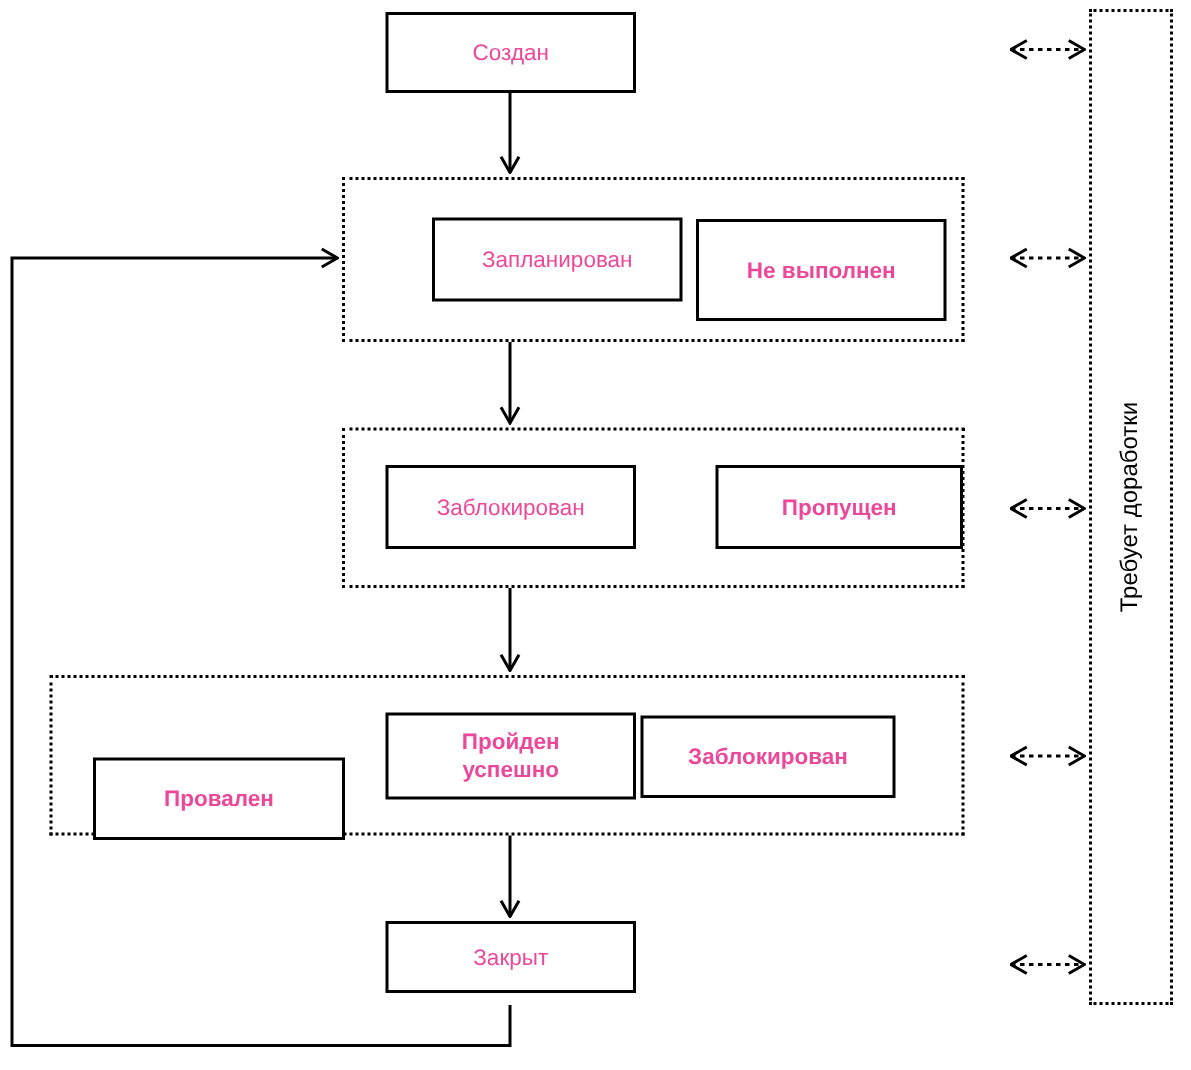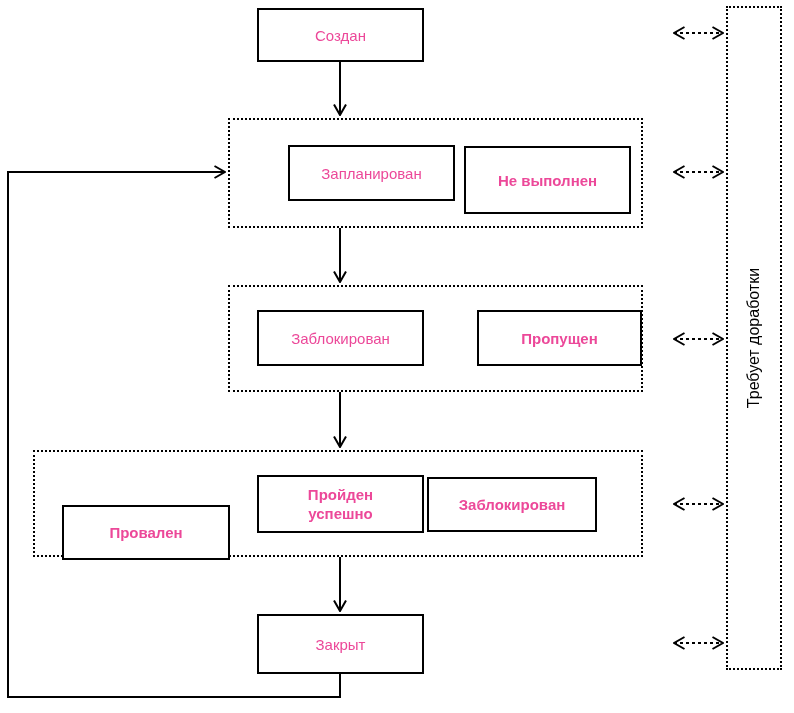--- a/index.html
+++ b/index.html
@@ -61,21 +61,21 @@
 
   
   .n-created      { left: 257px; top:   8px; width: 167px; height: 54px; }
   .n-planned      { left: 257px; top: 145px; width: 167px; height: 56px; margin-left: 31px; }
   .n-not-executed { left: 464px; top: 146px; width: 167px; height: 68px; }
   .n-in-progress  { left: 257px; top: 310px; width: 167px; height: 56px; }
   .n-skipped      { left: 449px; top: 310px; width: 165px; height: 56px; margin-left: 28px; }
   .n-failed       { left:  62px; top: 505px; width: 168px; height: 55px; }
   .n-passed       { left: 257px; top: 475px; width: 167px; height: 58px; }
   .n-blocked      { left: 427px; top: 477px; width: 170px; height: 55px; }
-  .n-closed       { left: 257px; top: 614px; width: 167px; height: 60px; }
+  .n-closed       { left: 257px; top: 614px; width: 167px; height: 48px; }
 
   
   .g-planned  { left: 228px; top: 118px; width: 415px; height: 110px; }
   .g-progress { left: 228px; top: 285px; width: 415px; height: 107px; }
   .g-result   { left:  33px; top: 450px; width: 610px; height: 107px; }
   .g-rework   { left: 726px; top:   6px; width:  56px; height: 664px; }
 </style>
 </head>
 <body>
 

